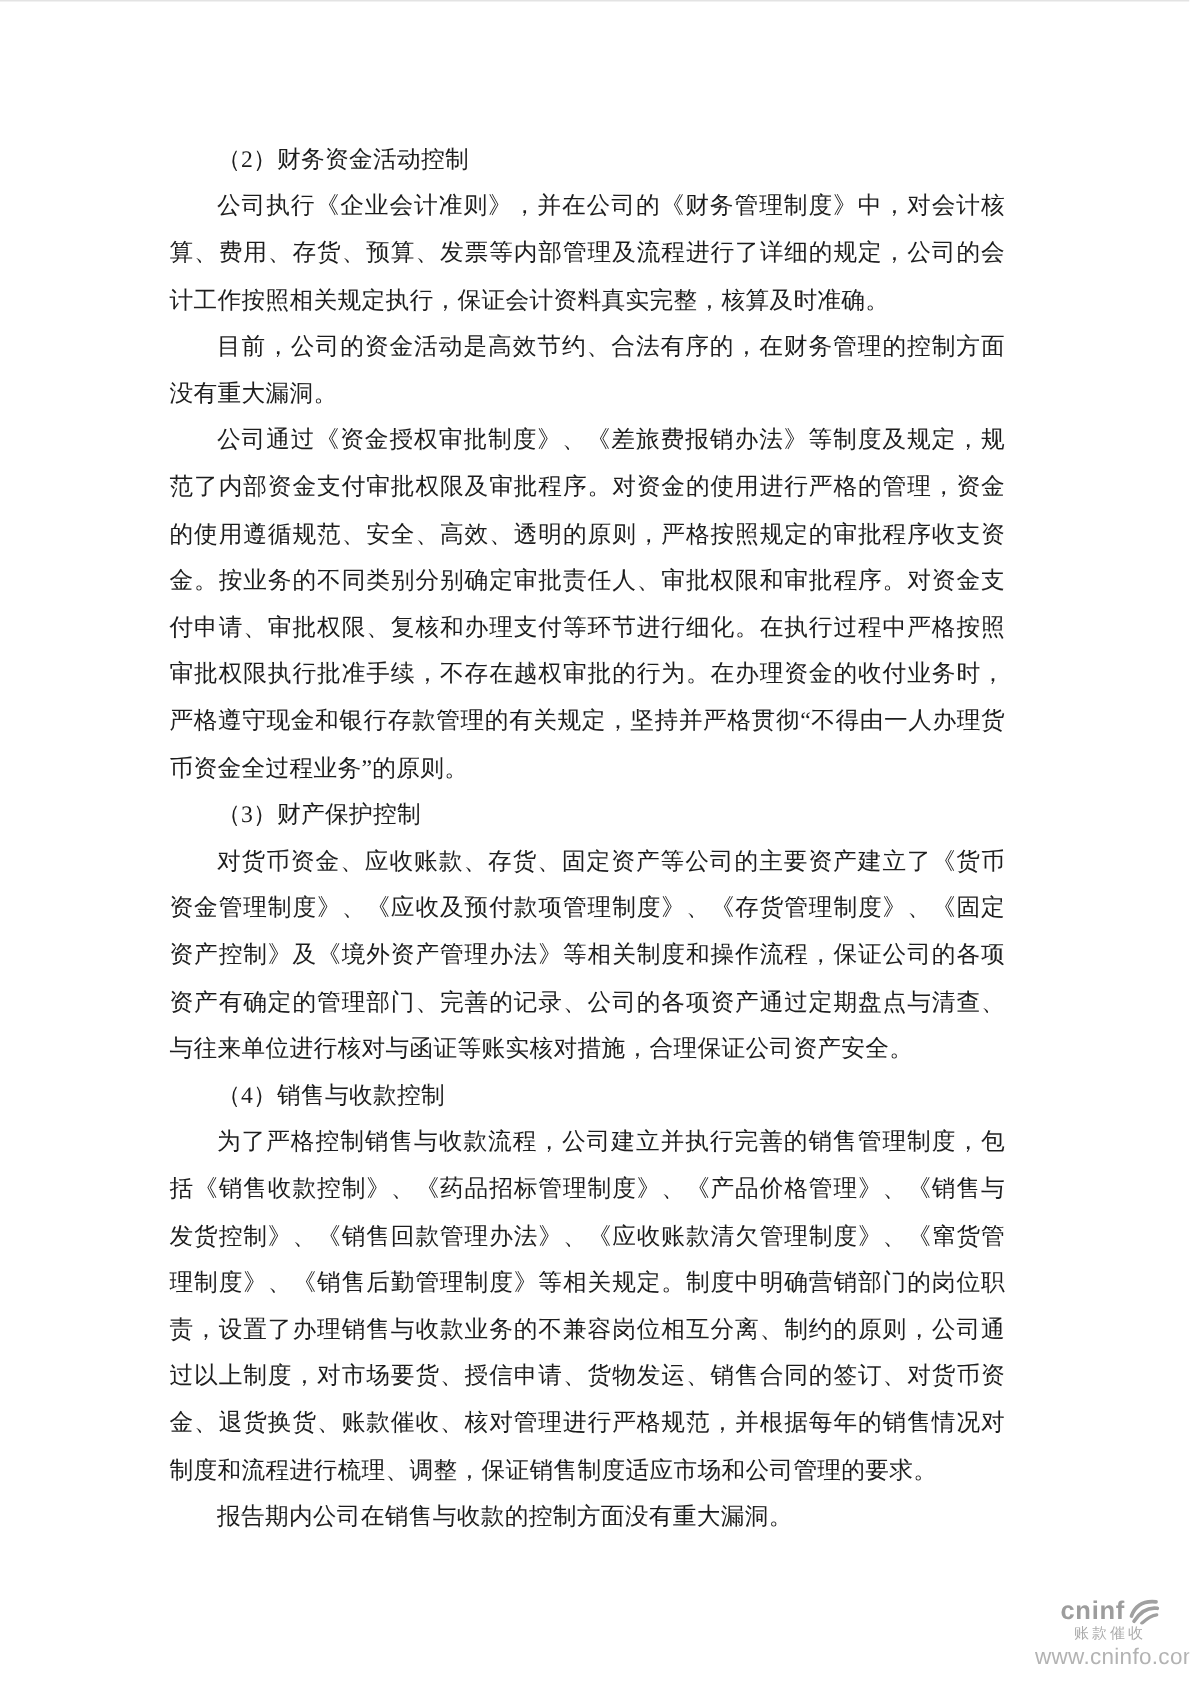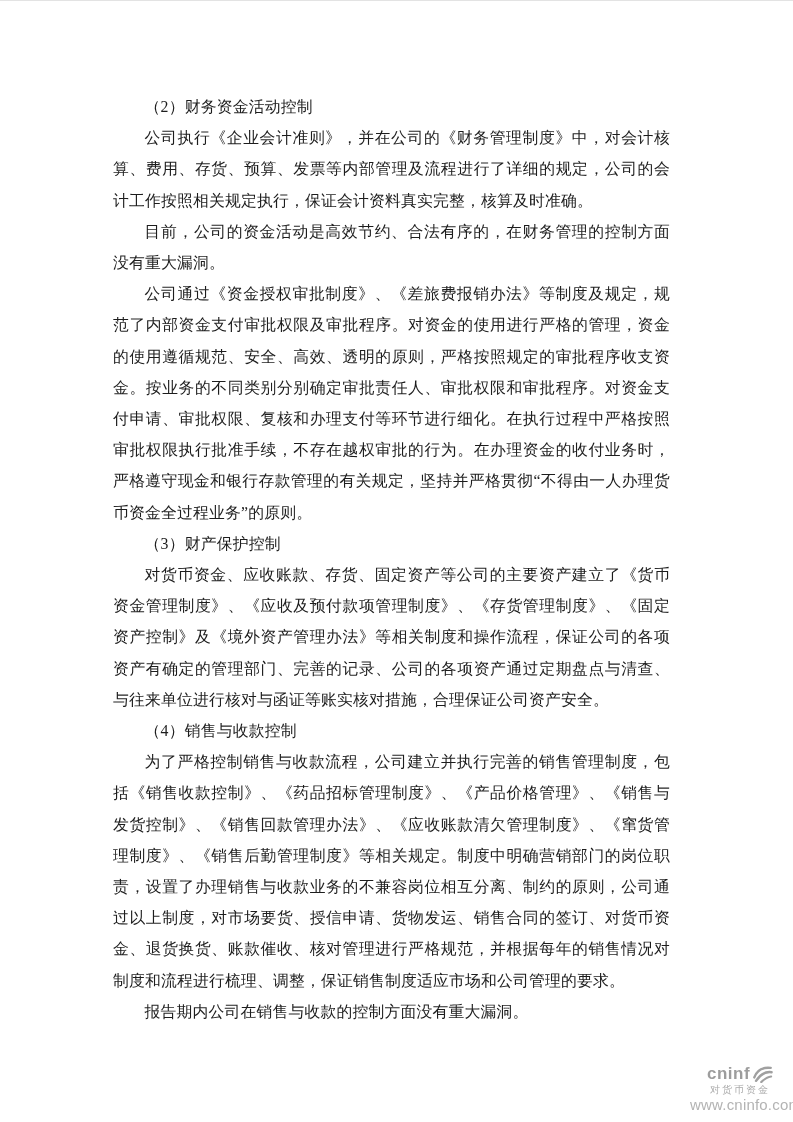--- a/index.html
+++ b/index.html
@@ -94,17 +94,17 @@
 
   <div class="logo">
     <div class="logo-top">
       <span class="logo-word">cninf</span>
       <svg class="swirl" viewBox="0 0 24 22" aria-hidden="true">
         <path d="M2.5 15.5 Q7 3 21.5 4.5" stroke="#a0a0a0" stroke-width="2.8" fill="none" stroke-linecap="round"></path>
         <path d="M4.5 19.5 Q12 8 22.5 9.5" stroke="#a0a0a0" stroke-width="2.8" fill="none" stroke-linecap="round"></path>
         <path d="M10.5 21 Q17 15 22 14.5" stroke="#a0a0a0" stroke-width="2.5" fill="none" stroke-linecap="round"></path>
       </svg>
     </div>
-    <div class="logo-cn">对货币资金</div>
+    <div class="logo-cn">账款催收</div>
     <div class="logo-url">www.cninfo.com.cn</div>
   </div>
 
 </div>
 
 </body></html>

